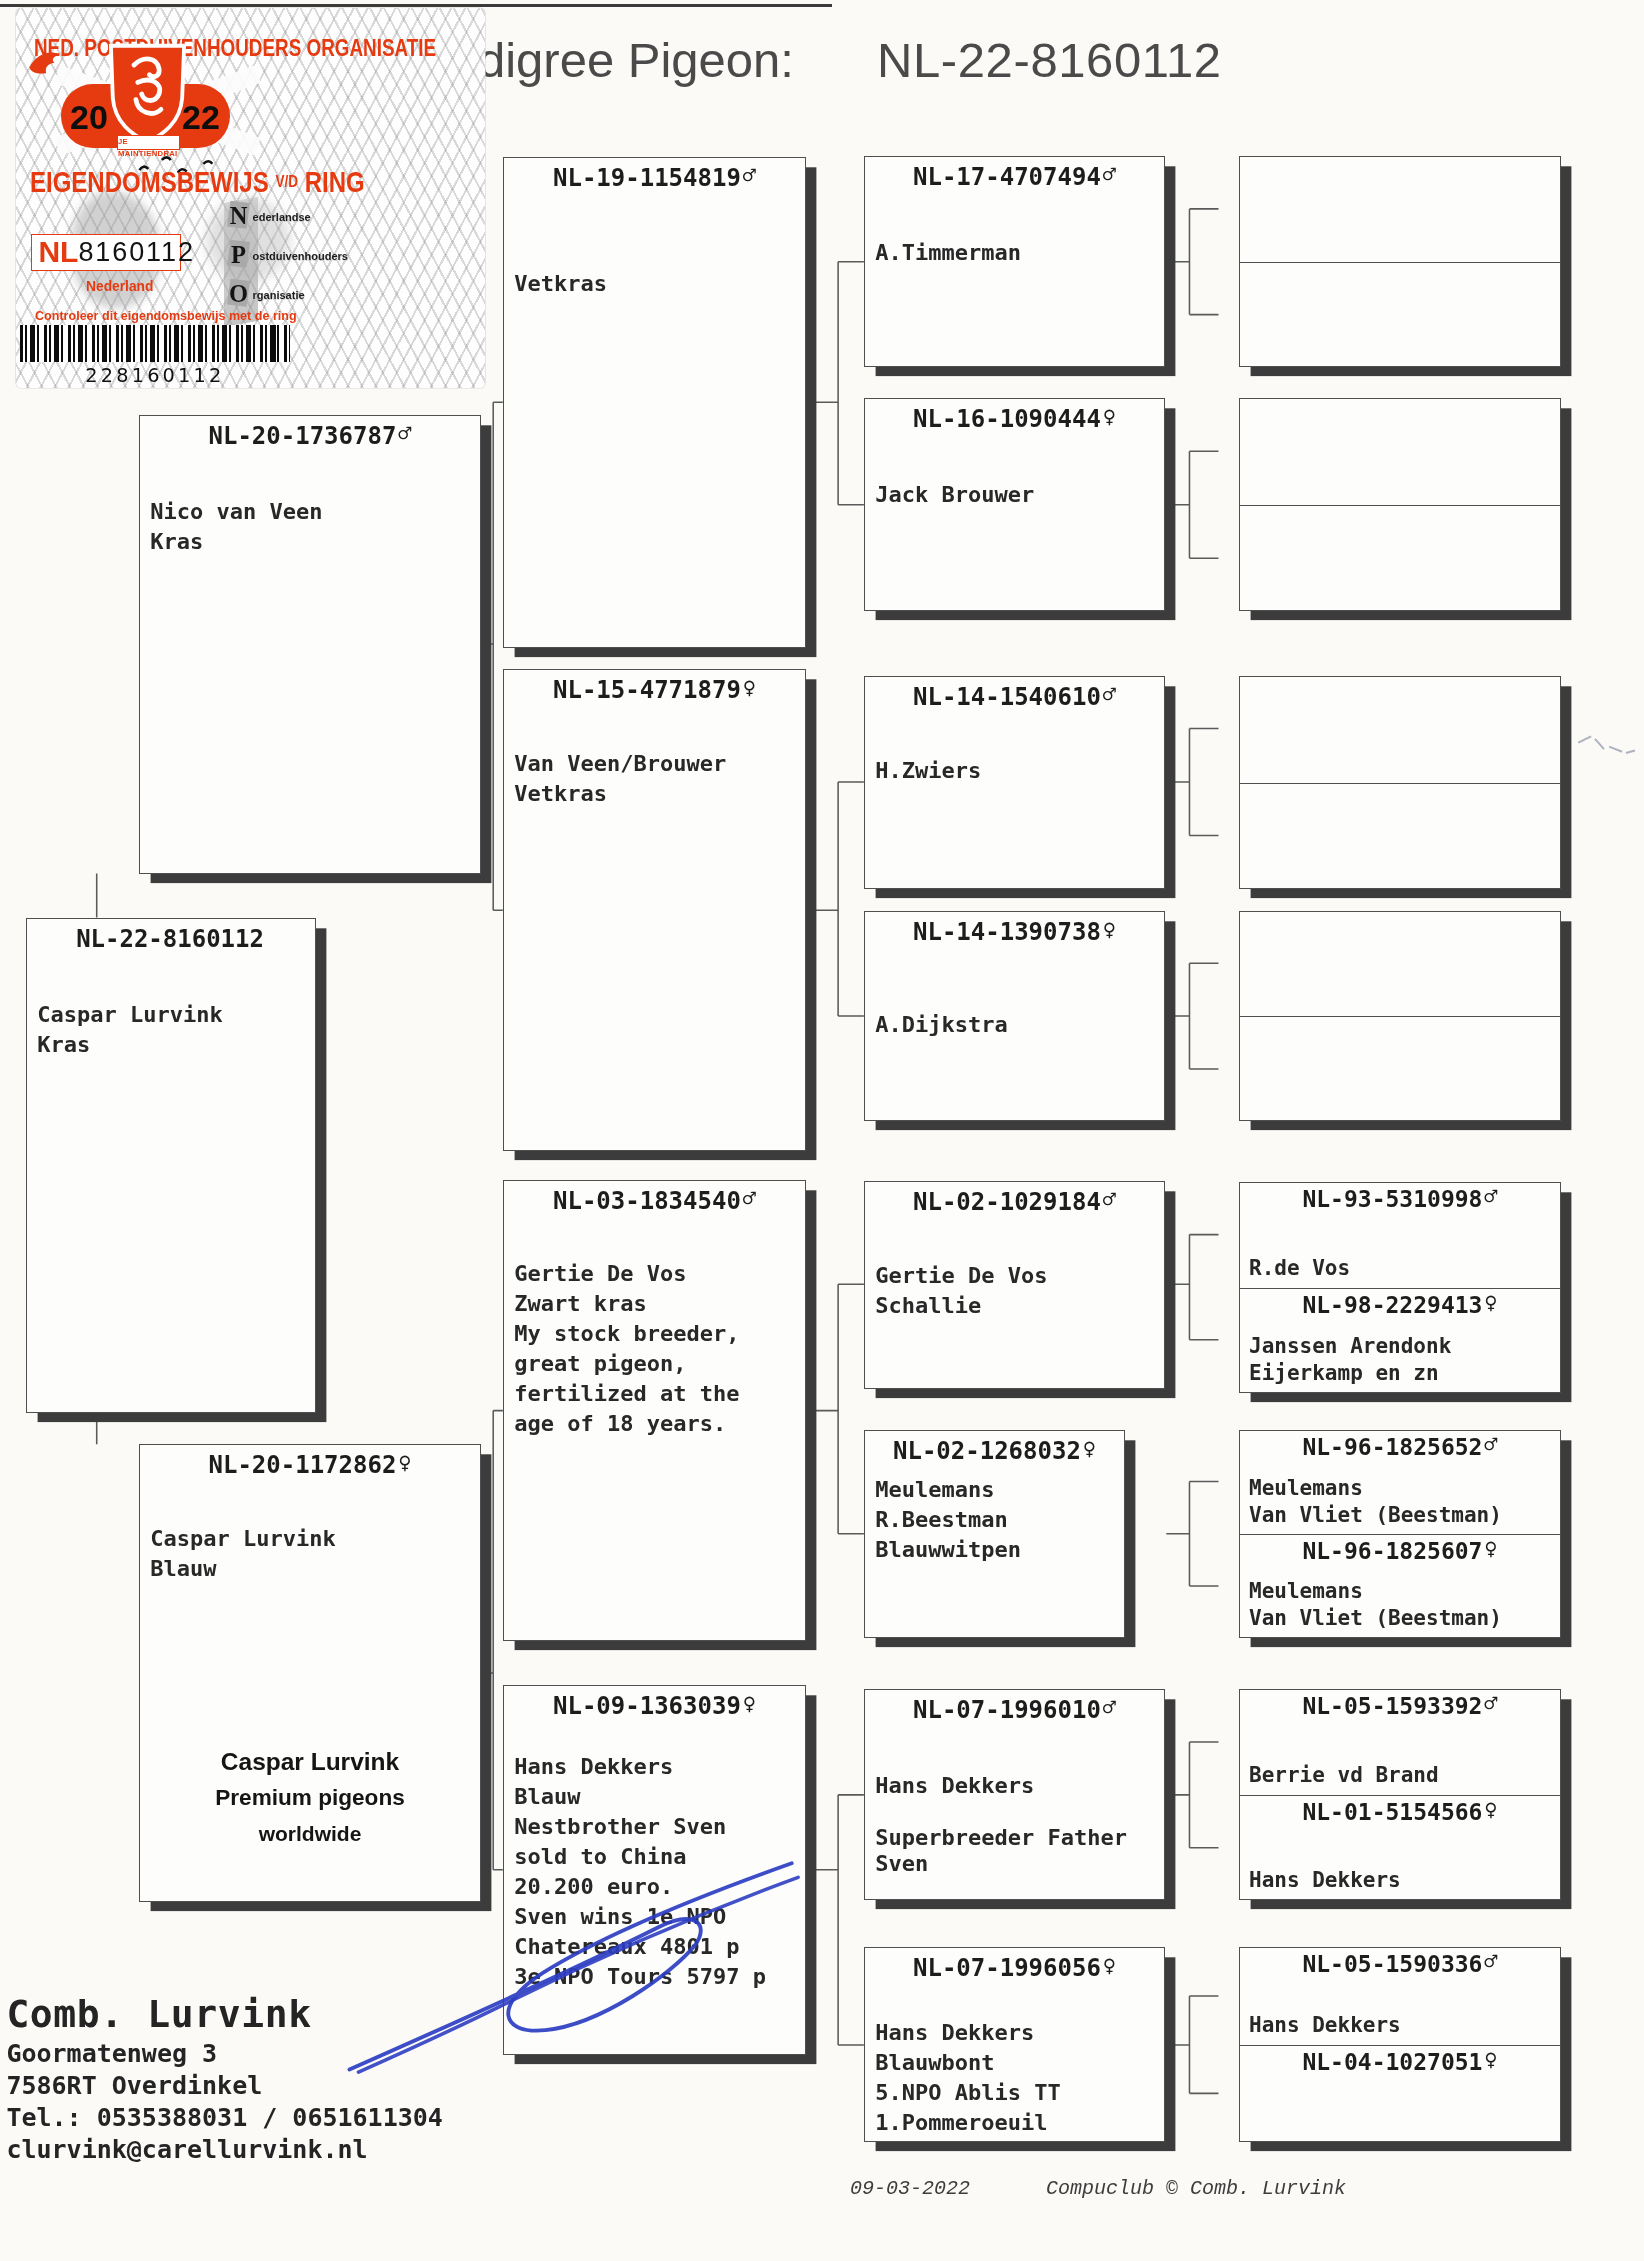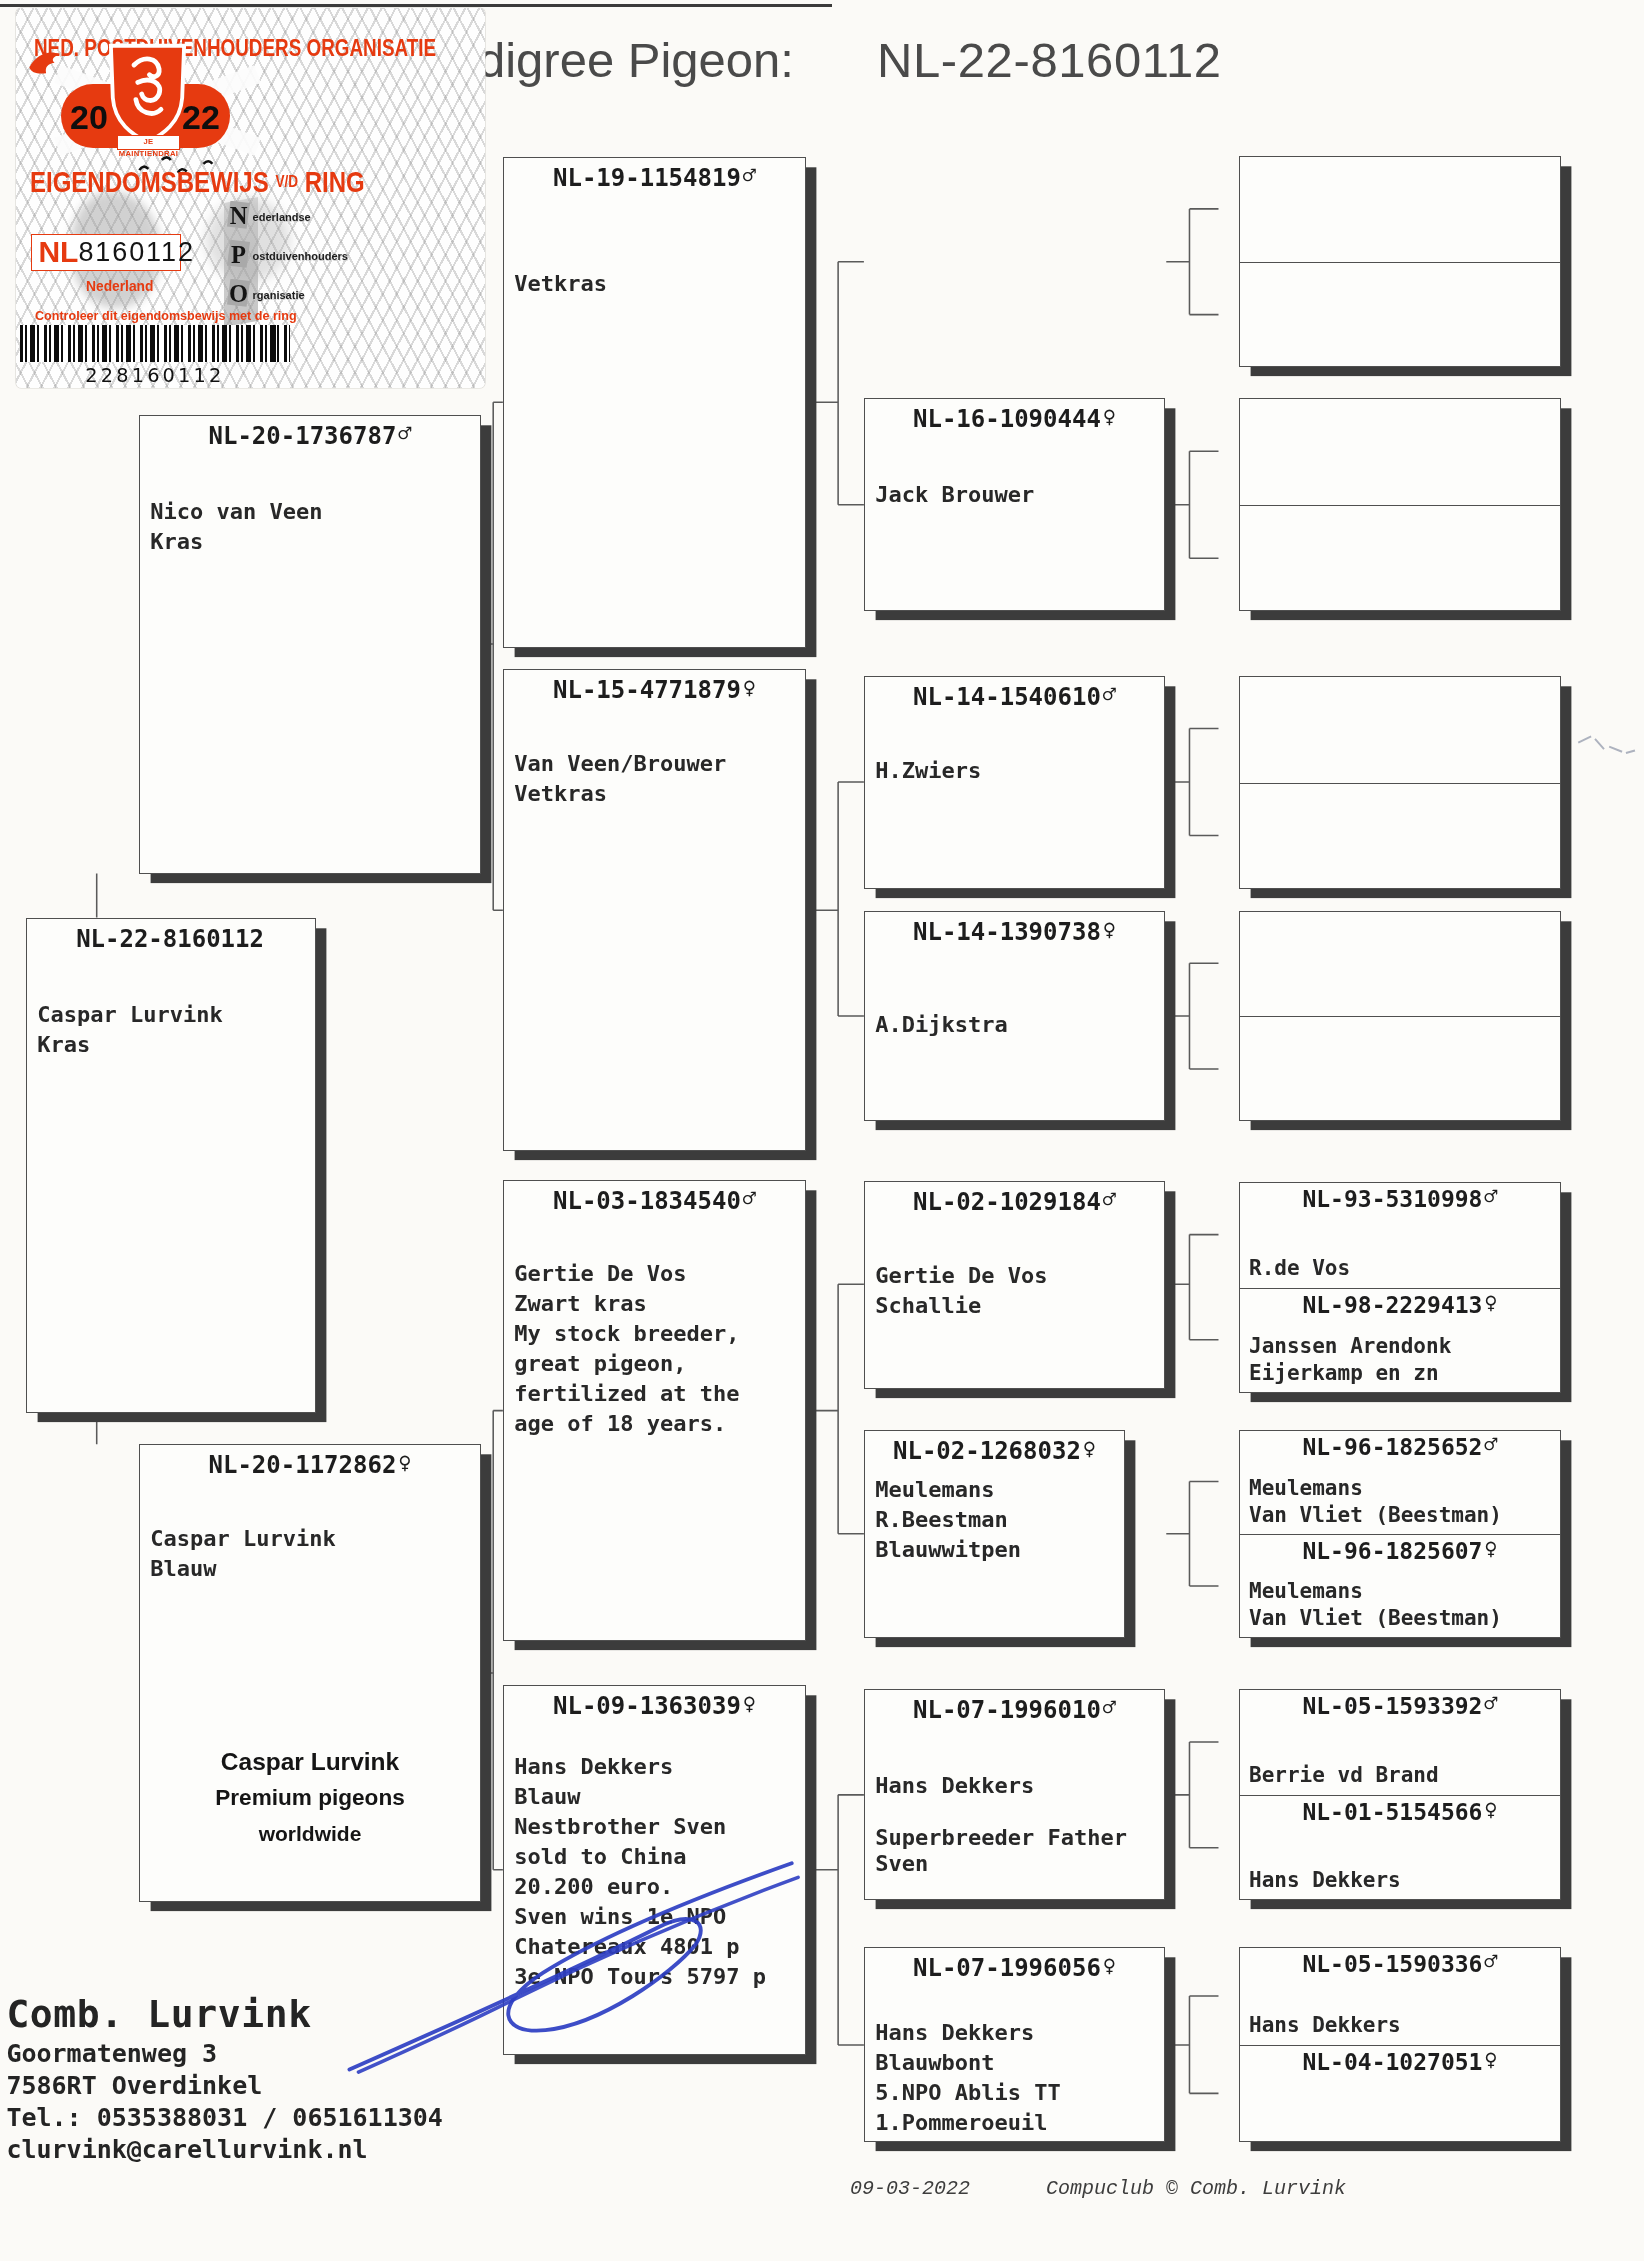--- a/index.html
+++ b/index.html
@@ -61,21 +61,21 @@
            color:var(--red); transform:scaleX(.77); transform-origin:left; white-space:nowrap; }
   .s-wm1 { left:55px; top:184px; width:90px; height:116px; background:#9c9c9c; opacity:.45;
            filter:blur(4.5px); border-radius:45% 55% 50% 50%; }
   .s-wm2 { left:190px; top:190px; width:84px; height:84px; background:#aaa; opacity:.35;
            filter:blur(5.8px); border-radius:50%; }
   .s-ribbon { width:213px; height:19.3px; background:#fcfcfc; opacity:.92; }
   .s-banner { left:45px; top:76px; width:169px; height:64px; background:var(--red); border-radius:34px; }
   .s-year { font-family:"Liberation Sans",sans-serif; font-weight:bold; font-size:34px; color:#0e0e0e; top:90px; }
   .s-motto { left:101px; top:127px; width:63px; height:15px; background:#fff; border:1.3px solid var(--red);
              color:var(--red); font-family:"Liberation Sans",sans-serif; font-weight:bold; font-size:7.7px;
-             text-align:center; line-height:12.3px; letter-spacing:0.3px; }
+             line-height:12.3px; letter-spacing:0.3px; }
   .s-cert { left:14px; top:157px; font-family:"Liberation Sans",sans-serif; font-weight:bold; font-size:30px;
             color:var(--red); transform:scaleX(.8); transform-origin:left; white-space:nowrap; }
   .s-cert .vd { font-size:17px; vertical-align:5.2px; }
   .s-nlbox { left:15px; top:226px; width:150px; height:37px; background:#fff; border:1.9px solid var(--red);
              display:flex; align-items:center; font-family:"Liberation Sans",sans-serif; }
   .s-nl  { color:var(--red); font-weight:bold; font-size:30px; margin-left:6.4px; }
   .s-num { color:#141414; font-weight:normal; font-size:27px; margin-left:auto; margin-right:15.5px; letter-spacing:1.9px; }
   .s-nederland { left:70px; top:269px; color:var(--red); font-family:"Liberation Sans",sans-serif;
                  font-weight:bold; font-size:15px; transform:scaleX(.92); transform-origin:left; }
   .npo-arrow { left:208px; top:192px; width:34px; height:124px; background:linear-gradient(#b5b5b5,#8d8d8d);
@@ -169,20 +169,24 @@
     <div class="bbody" style="top:66px">Hans Dekkers
 Blauw
 Nestbrother Sven
 sold to China
 20.200 euro.
 Sven wins 1e NPO
 Chatereaux 4801 p
 3e NPO Tours 5797 p</div>
   </div>
 
+  <div class="pbox" style="left:864px; top:156px; width:301px; height:211px">
+    <div class="ringline"><span>NL-17-4707494</span><span class="sx">♂</span></div>
+    <div class="bbody" style="top:81px">A.Timmerman</div>
+  </div>
   <div class="pbox" style="left:864px; top:398px; width:301px; height:213px">
     <div class="ringline"><span>NL-16-1090444</span><span class="sx">♀</span></div>
     <div class="bbody" style="top:81px">Jack Brouwer</div>
   </div>
   <div class="pbox" style="left:864px; top:676px; width:301px; height:213px">
     <div class="ringline"><span>NL-14-1540610</span><span class="sx">♂</span></div>
     <div class="bbody" style="top:79px">H.Zwiers</div>
   </div>
   <div class="pbox" style="left:864px; top:911px; width:301px; height:210px">
     <div class="ringline"><span>NL-14-1390738</span><span class="sx">♀</span></div>

